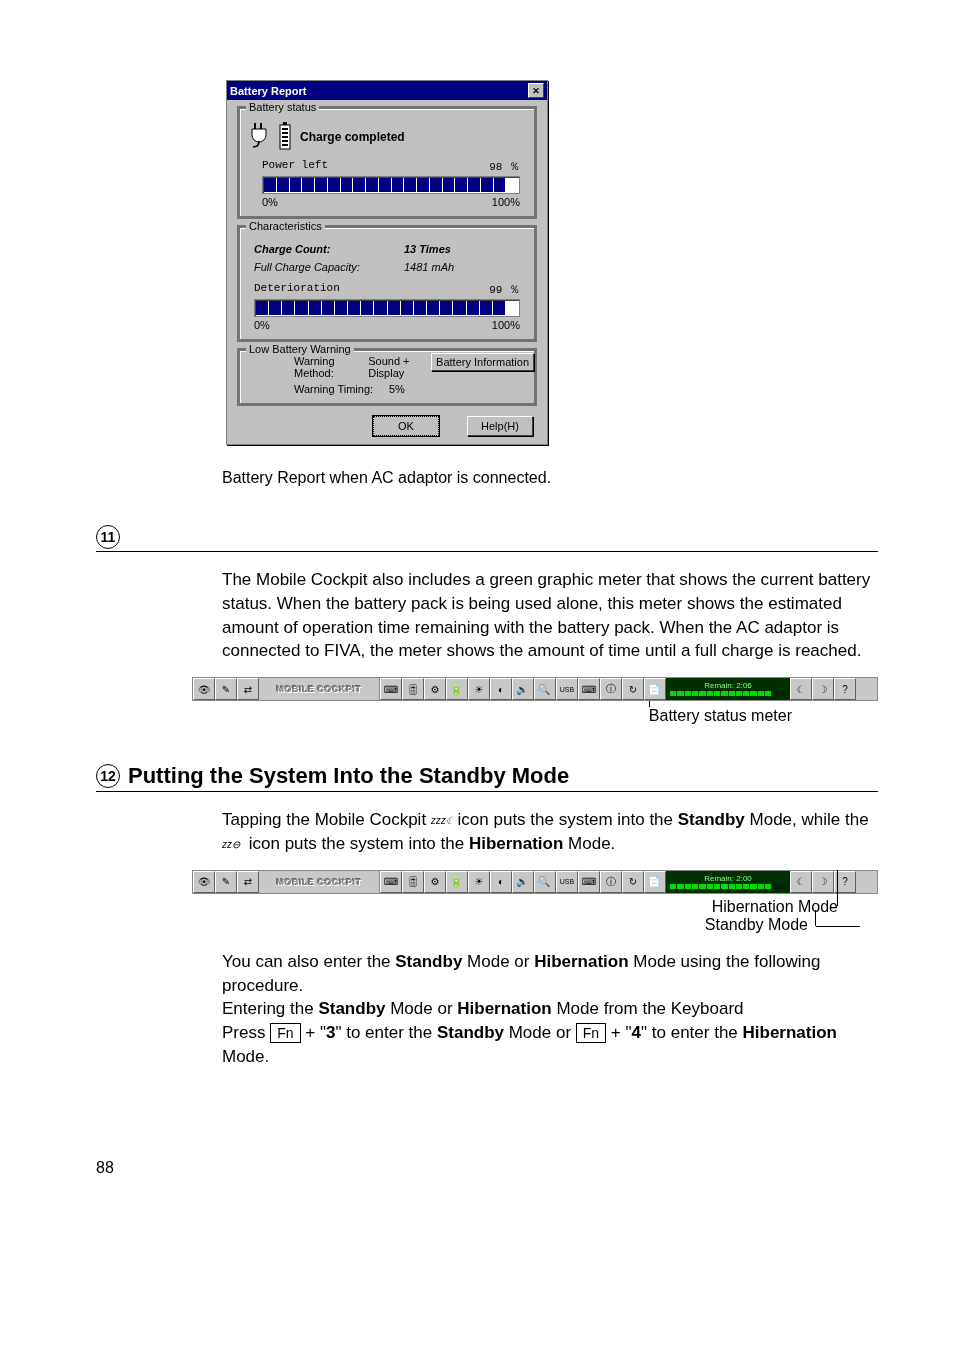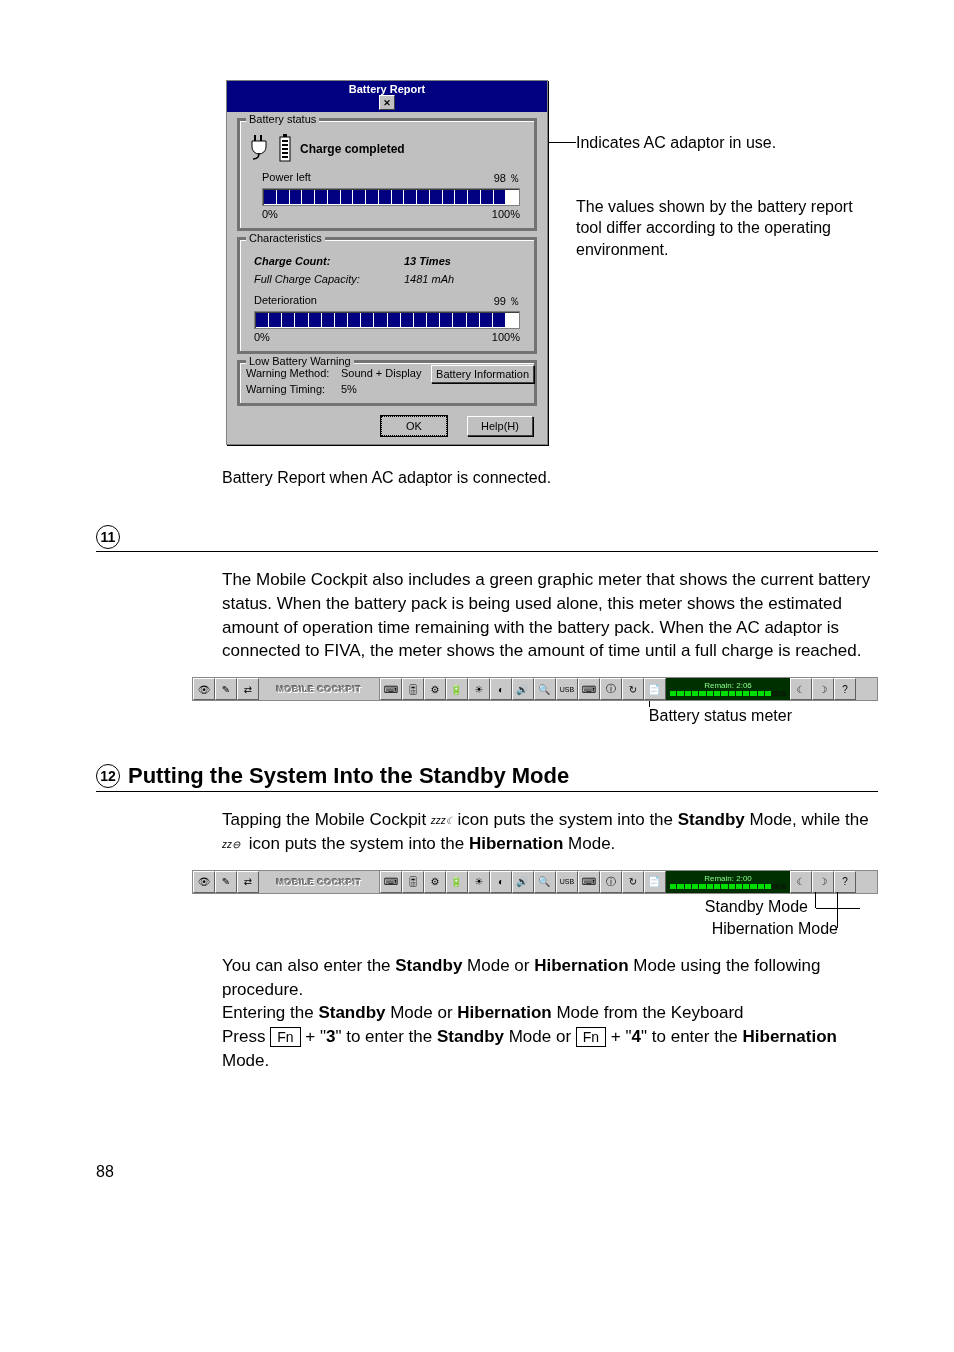--- a/index.html
+++ b/index.html
@@ -30,21 +30,20 @@
   }
   .dlg-title {
     background: #000080;
     color: #fff;
     display: flex;
     justify-content: space-between;
     align-items: center;
     padding: 2px 3px;
     font-weight: bold;
     font-size: 11px;
-    flex-direction: column;
   }
   .dlg-close {
     width: 14px; height: 13px;
     background: #c0c0c0;
     border: 1px solid #fff;
     border-right-color:#404040; border-bottom-color:#404040;
     font-size: 9px; font-weight: bold;
     display:flex;align-items:center;justify-content:center;
     color:#000;
   }
@@ -62,21 +61,21 @@
     background: #c0c0c0;
     padding: 0 3px;
     font-size: 11px;
   }
   .status-row {
     display:flex; align-items:center; gap:8px;
   }
   .plug-icon svg { width: 22px; height: 30px; }
   .batt-icon svg { width: 14px; height: 30px; }
   .status-text { font-weight: bold; flex:1; font-size: 12px;}
-  .pl-row { display:flex; justify-content:space-between; padding: 6px 6px 2px 14px; }
+  .pl-row { display:flex; justify-content:space-between; padding: 6px 6px 2px 14px; font-family: Liberation Mono, monospace; }
   .bar-outer {
     height: 14px;
     border: 1px solid #808080;
     background:#fff;
     box-shadow: inset 1px 1px 0 #404040;
     display:flex; gap:1px; padding:1px;
     margin: 0 6px 0 14px;
   }
   .seg { flex:1; background:#000080; }
   .seg.off { background:#fff; }
@@ -91,21 +90,21 @@
     border: 1px solid #fff;
     border-right-color:#404040; border-bottom-color:#404040;
     background:#c0c0c0;
     padding: 3px 0;
     text-align:center;
     font-size: 11px;
     min-width: 64px;
     box-shadow: 1px 1px 0 #000;
   }
   .winbtn.default { border:1px dotted #000; outline:1px solid #000; box-shadow:none; }
-  .btn-row { display:flex; justify-content:flex-end; gap:20px; padding:4px 4px 0 0;}
+  .btn-row { display:flex; justify-content:flex-end; gap:28px; padding:4px 4px 0 0;}
   .callout-col {
     flex:1;
     padding-left: 28px;
     font-size: 16px;
     line-height: 1.35;
   }
   .callout1 { margin-top: 52px; position:relative; }
   .callout1::before {
     content:"";
     position:absolute;
@@ -341,21 +340,21 @@
               <div class="seg off"></div>
           </div>
           <div class="range-row" style="padding-left:6px;">
             <span>0%</span>
             <span>100%</span>
           </div>
         </div>
 
         <div class="groupbox lowbat">
           <span class="groupbox-title">Low Battery Warning</span>
-          <div style="display:flex;">
+          <div style="display:flex;margin-left:48px;">
             <div style="flex:1;">
               <div class="lb-row">
                 <span class="lb-label">Warning Method:</span>
                 <span>Sound + Display</span>
               </div>
               <div class="lb-row">
                 <span class="lb-label">Warning Timing:</span>
                 <span>5%</span>
               </div>
             </div>
@@ -365,24 +364,20 @@
           </div>
         </div>
 
         <div class="btn-row">
           <span class="winbtn default">OK</span>
           <span class="winbtn">Help(H)</span>
         </div>
       </div>
     </div>
 
-    <div class="callout-col">
-      <div class="callout1">Indicates AC adaptor in use.</div>
-      <div class="callout2">The values shown by the battery report tool differ according to the operating environment.</div>
-    </div>
   </div>
 
   <div class="caption">Battery Report when AC adaptor is connected.</div>
 
   <div class="section-head">
     <span class="circ-num">11</span>
   </div>
   <div class="body-text">The Mobile Cockpit also includes a green graphic meter that shows the current battery status. When the battery pack is being used alone, this meter shows the estimated amount of operation time remaining with the battery pack. When the AC adaptor is connected to FIVA, the meter shows the amount of time until a full charge is reached.</div>
 
   <div class="toolbar">
@@ -483,22 +478,22 @@
           <span></span>
           <span class="off"></span>
           <span class="off"></span>
         </span>
     </span>
     <span class="tb-btn">☾</span>
     <span class="tb-btn">☽</span>
     <span class="tb-btn">?</span>
   </div>
   <div class="mode-callouts">
+    <div class="mode-row l2">Hibernation Mode</div>
     <div class="mode-row l1">Standby Mode</div>
-    <div class="mode-row l2">Hibernation Mode</div>
   </div>
 
   <div class="body-text">
     <span>You can also enter the </span><span class="bold">Standby</span><span> Mode or </span><span class="bold">Hibernation</span><span> Mode using the following procedure.</span>
     <br>
     <span>Entering the </span><span class="bold">Standby</span><span> Mode or </span><span class="bold">Hibernation</span><span> Mode from the Keyboard</span>
     <br>
     <span>Press </span><span class="keycap">Fn</span><span> + "</span><span class="bold">3</span><span>" to enter the </span><span class="bold">Standby</span><span> Mode or </span><span class="keycap">Fn</span><span> + "</span><span class="bold">4</span><span>" to enter the </span><span class="bold">Hibernation</span><span> Mode.</span>
   </div>
 

